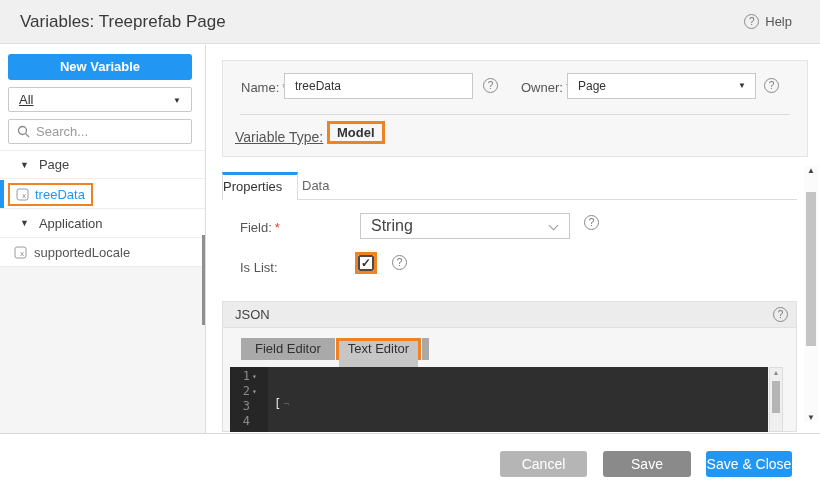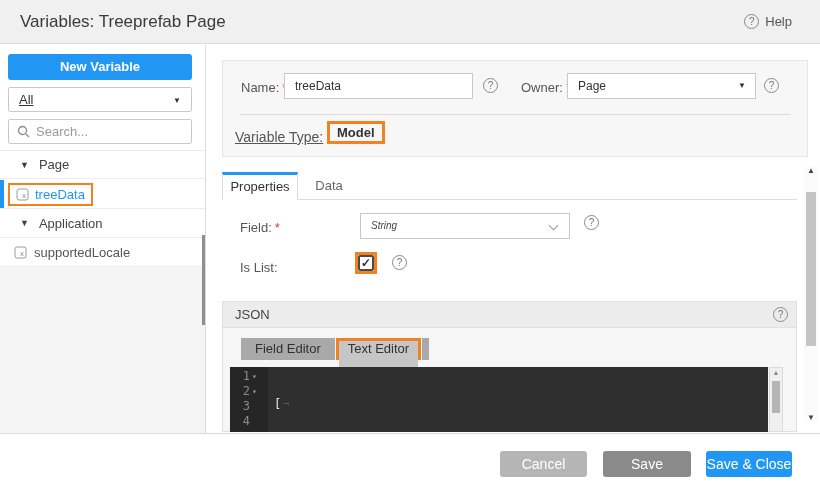--- a/index.html
+++ b/index.html
@@ -44,28 +44,28 @@
   .sel{line-height:24px;padding-left:10px;cursor:pointer;}
   .sel .dd-caret{position:absolute;right:9px;top:0;font-size:8px;color:#333;line-height:24px;}
   .fb-q1{position:absolute;left:260px;top:17px;}
   .fb-q2{position:absolute;left:541px;top:17px;}
   .f-divider{position:absolute;left:17px;right:17px;top:53px;border-top:1px solid #dcdcdc;}
   .vt-label{position:absolute;left:12px;top:68px;font-size:14px;color:#555;text-decoration:underline;}
   .model-chip{position:absolute;left:104px;top:60px;border:3px solid var(--hl);padding:1px 7px;font-size:13px;font-weight:bold;color:#333;}
 
   
   .tabs{position:absolute;left:222px;top:172px;width:575px;height:28px;border-bottom:1px solid #dcdcdc;}
-  .tab{position:absolute;top:0;font-size:13px;text-align:center;cursor:pointer;}
+  .tab{position:absolute;top:0;font-size:13px;cursor:pointer;}
   .tab.active{left:0;width:76px;height:28px;background:#fff;border:1px solid #dcdcdc;border-top:3px solid var(--accent);border-bottom:none;line-height:23px;color:#333;}
   .tab.inactive{left:80px;width:54px;line-height:27px;color:#666;}
 
   
   .p-label{position:absolute;font-size:13px;color:#555;}
   .lbl-type{left:240px;top:220px;}
-  .sel-type{position:absolute;left:360px;top:213px;width:210px;height:26px;background:#fff;border:1px solid #c9c9c9;font-size:10px;color:#444;line-height:24px;padding-left:10px;cursor:pointer;font-style:italic;}
+  .sel-type{position:absolute;left:360px;top:213px;width:210px;height:26px;background:#fff;border:1px solid #c9c9c9;font-size:16px;color:#444;line-height:24px;padding-left:10px;cursor:pointer;}
   .chev{position:absolute;right:12px;top:8px;width:7px;height:7px;border-right:1.5px solid #999;border-bottom:1.5px solid #999;transform:rotate(45deg);}
   .q-type{position:absolute;left:584px;top:215px;}
   .lbl-islist{left:240px;top:260px;}
   .cb-wrap{position:absolute;left:355px;top:252px;border:3px solid var(--hl);background:#fff;line-height:0;cursor:pointer;}
   .checkbox{width:16px;height:16px;border:2px solid #4a4a4a;border-radius:2px;background:#fff;display:inline-flex;align-items:center;justify-content:center;font-size:12px;font-weight:bold;color:#2d2d2d;}
   .checkbox.checked::after{content:"✓";line-height:12px;}
   .q-islist{position:absolute;left:392px;top:255px;}
 
   
   .json-panel{position:absolute;left:222px;top:301px;width:575px;height:131px;border:1px solid #e0e0e0;background:#f6f6f6;}

